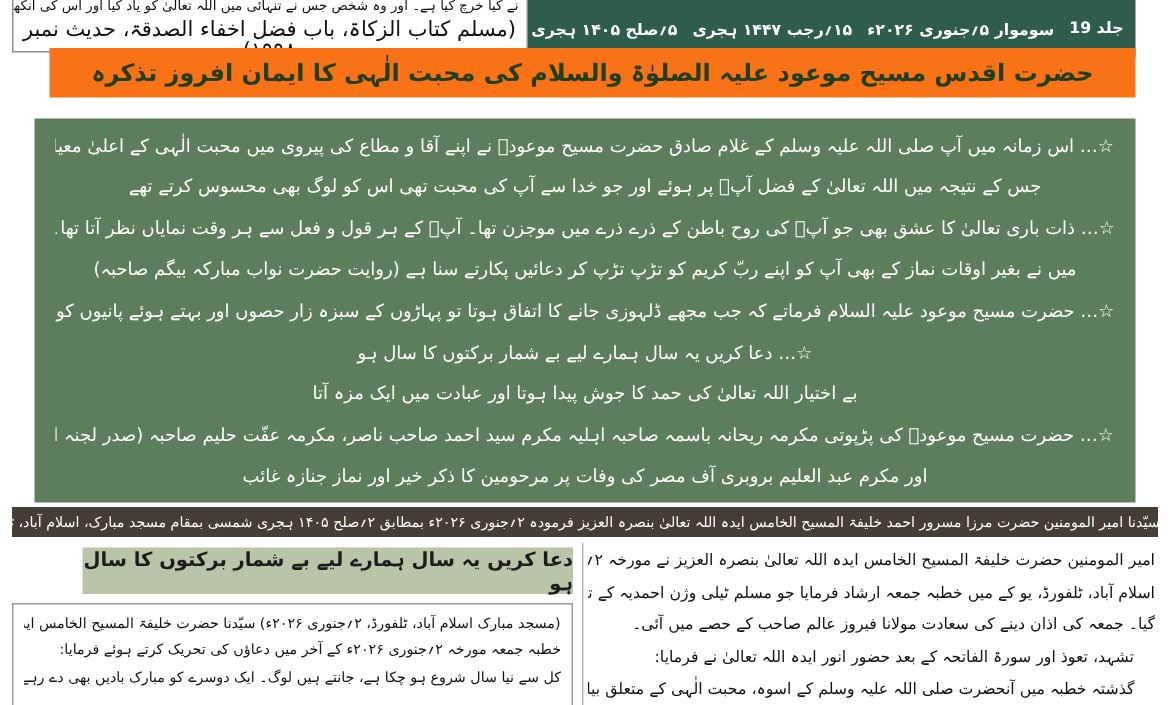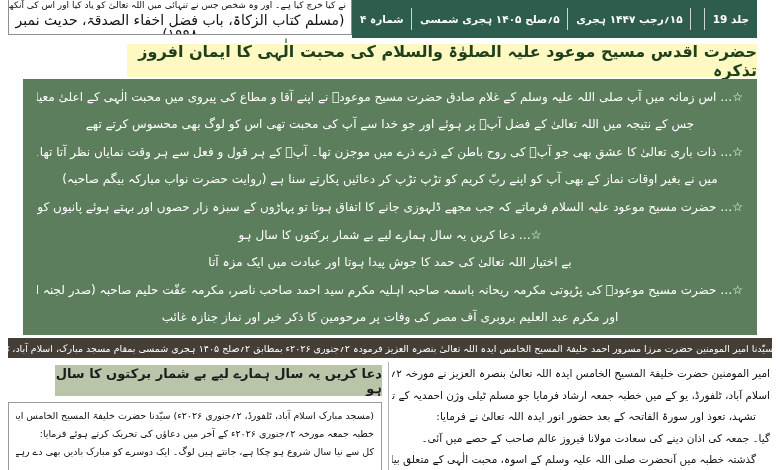--- a/index.html
+++ b/index.html
@@ -18,22 +18,22 @@
   .masthead-band .sep{width:1px;height:22px;background:rgba(255,255,255,.75);margin:0 5px;}
   .hadith-box{
     position:absolute;top:-5px;left:8px;width:344px;height:40px;
     background:#ffffff;border:1px solid #8f8f8f;box-sizing:border-box;
     color:#111;overflow:hidden;padding:2px 5px 0 5px;
   }
   .hadith-box .h-line{font-size:9px;white-space:nowrap;line-height:15px;}
   .hadith-box .h-ref{font-size:14px;text-align:center;line-height:14px;}
   
   .headline-band{
-    position:absolute;top:44px;right:23px;width:630px;height:33px;
-    background:#fef9c3;color:#1f3f1e;font-weight:bold;font-size:16px;
+    position:absolute;top:32px;right:23px;width:724px;height:33px;
+    background:#f97316;color:#1f3f1e;font-weight:bold;font-size:16px;
     display:flex;align-items:center;justify-content:center;
   }
   
   .summary-band{
     position:absolute;top:79px;right:23px;width:734px;height:256px;
     background:#5c7e5d;color:#ffffff;
     display:flex;flex-direction:column;justify-content:space-around;
     padding:4px 14px;box-sizing:border-box;
   }
   .summary-line{font-size:12px;text-align:center;line-height:16px;white-space:nowrap;overflow:hidden;}
@@ -64,20 +64,21 @@
   .intro-box .b-line{white-space:nowrap;overflow:hidden;text-align:right;}
 </style>
 </head>
 <body>
 
 <div class="page">
 
   <div class="masthead-band">
     <span class="cell">جلد 19</span>
     <span class="sep"></span>
+    <span class="cell">سوموار ۵؍جنوری ۲۰۲۶ء</span>
     <span class="sep"></span>
     <span class="cell">۱۵؍رجب ۱۴۴۷ ہجری</span>
     <span class="sep"></span>
     <span class="cell">۵؍صلح ۱۴۰۵ ہجری شمسی</span>
     <span class="sep"></span>
     <span class="cell">شمارہ ۴</span>
   </div>
 
   <div class="hadith-box">
     <div class="h-line">نے کیا خرچ کیا ہے۔ اور وہ شخص جس نے تنہائی میں اللہ تعالیٰ کو یاد کیا اور اس کی آنکھوں سے آنسو بہہ پڑے۔</div>
@@ -102,22 +103,22 @@
 
   <div class="kicker-strip">
     <span>خلاصہ خطبہ جمعہ سیّدنا امیر المومنین حضرت مرزا مسرور احمد خلیفۃ المسیح الخامس ایدہ اللہ تعالیٰ بنصرہ العزیز فرمودہ ۲؍جنوری ۲۰۲۶ء بمطابق ۲؍صلح ۱۴۰۵ ہجری شمسی بمقام مسجد مبارک، اسلام آباد، ٹلفورڈ (سرے)، یو کے</span>
   </div>
 
   <div class="col-divider"></div>
 
   <div class="right-col">
     <div class="b-line">امیر المومنین حضرت خلیفۃ المسیح الخامس ایدہ اللہ تعالیٰ بنصرہ العزیز نے مورخہ ۲؍جنوری ۲۰۲۶ء کو مسجد مبارک،</div>
     <div class="b-line">اسلام آباد، ٹلفورڈ، یو کے میں خطبہ جمعہ ارشاد فرمایا جو مسلم ٹیلی وژن احمدیہ کے توسّط سے پوری دنیا میں نشر کیا</div>
+    <div class="b-line">گیا۔ جمعہ کی اذان دینے کی سعادت مولانا فیروز عالم صاحب کے حصے میں آئی۔</div>
     <div class="b-line indent">تشہد، تعوذ اور سورۃ الفاتحہ کے بعد حضور انور ایدہ اللہ تعالیٰ نے فرمایا:</div>
-    <div class="b-line">گیا۔ جمعہ کی اذان دینے کی سعادت مولانا فیروز عالم صاحب کے حصے میں آئی۔</div>
     <div class="b-line indent">گذشتہ خطبہ میں آنحضرت صلی اللہ علیہ وسلم کے اسوہ، محبت الٰہی کے متعلق بیان ہوا تھا۔</div>
   </div>
 
   <div class="dua-box">
     <span>دعا کریں یہ سال ہمارے لیے بے شمار برکتوں کا سال ہو</span>
   </div>
 
   <div class="intro-box">
     <div class="b-line">(مسجد مبارک اسلام آباد، ٹلفورڈ، ۲؍جنوری ۲۰۲۶ء) سیّدنا حضرت خلیفۃ المسیح الخامس ایدہ اللہ تعالیٰ بنصرہ العزیز نے اپنے</div>
     <div class="b-line">خطبہ جمعہ مورخہ ۲؍جنوری ۲۰۲۶ء کے آخر میں دعاؤں کی تحریک کرتے ہوئے فرمایا:</div>

